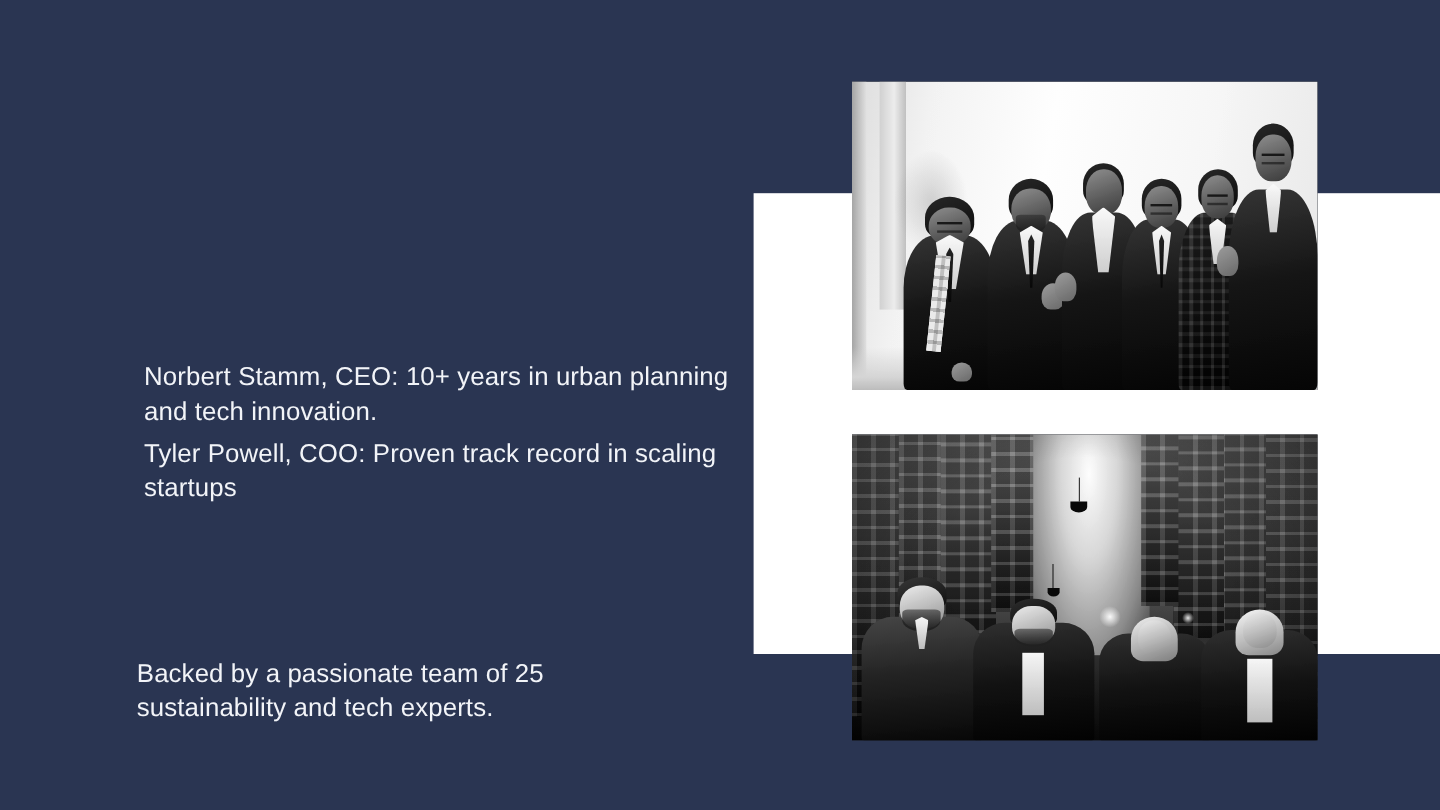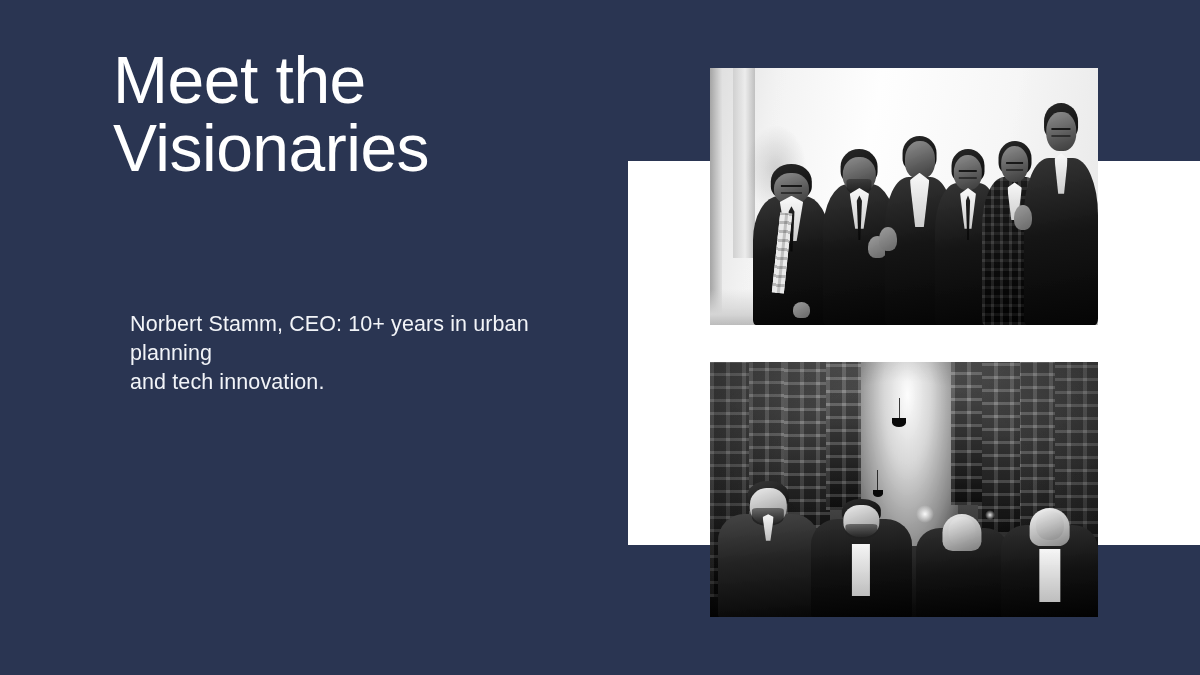--- a/index.html
+++ b/index.html
@@ -38,21 +38,21 @@
     left: 114px;
     top: 294px;
     width: 500px;
     color: #f2f4f8;
     font-size: 21.5px;
     line-height: 1.34;
     font-weight: 400;
     letter-spacing: 0.1px;
   }
   .bio-line {
-    margin: 16px;
+    margin: 6px;
     white-space: pre-line;
   }
 
   .footnote {
     position: absolute;
     left: 114px;
     top: 547px;
     width: 430px;
     margin: 0;
     color: #f2f4f8;
@@ -275,28 +275,30 @@
     transform: translateX(-50%);
     border-radius: 18% 18% 58% 58%;
     background: linear-gradient(180deg, rgba(45,45,45,.55), #272727);
   }
 </style>
 </head>
 <body>
 
 <div class="slide">
 
-  <h1 class="title">Meet the
-Visionaries</h1>
 
   <div class="bio-block">
     <p class="bio-line">Norbert Stamm, CEO: 10+ years in urban planning
 and tech innovation.</p>
+    <p class="bio-line">Tyler Powell, COO: Proven track record in scaling
+startups</p>
   </div>
 
+  <p class="footnote">Backed by a passionate team of 25
+sustainability and tech experts.</p>
 
   <div class="white-panel"></div>
 
   <div class="photo photo-top">
     <div class="photo-inner">
       <div class="bg-studio"></div>
       <div class="studio-edge"></div>
       <div class="studio-pillar"></div>
       <div class="studio-smudge"></div>
       <div class="studio-table"></div>

